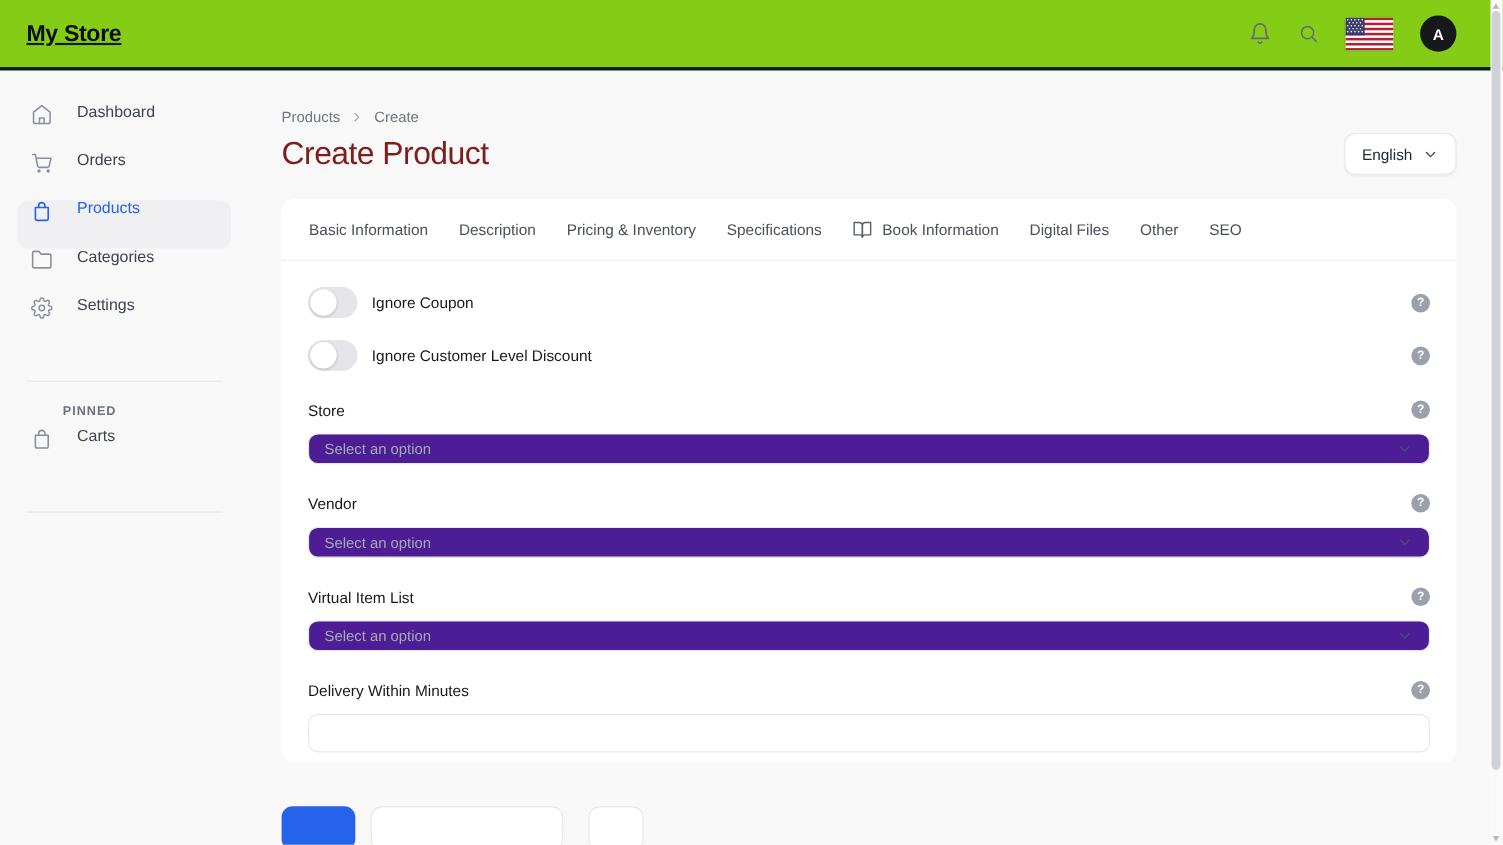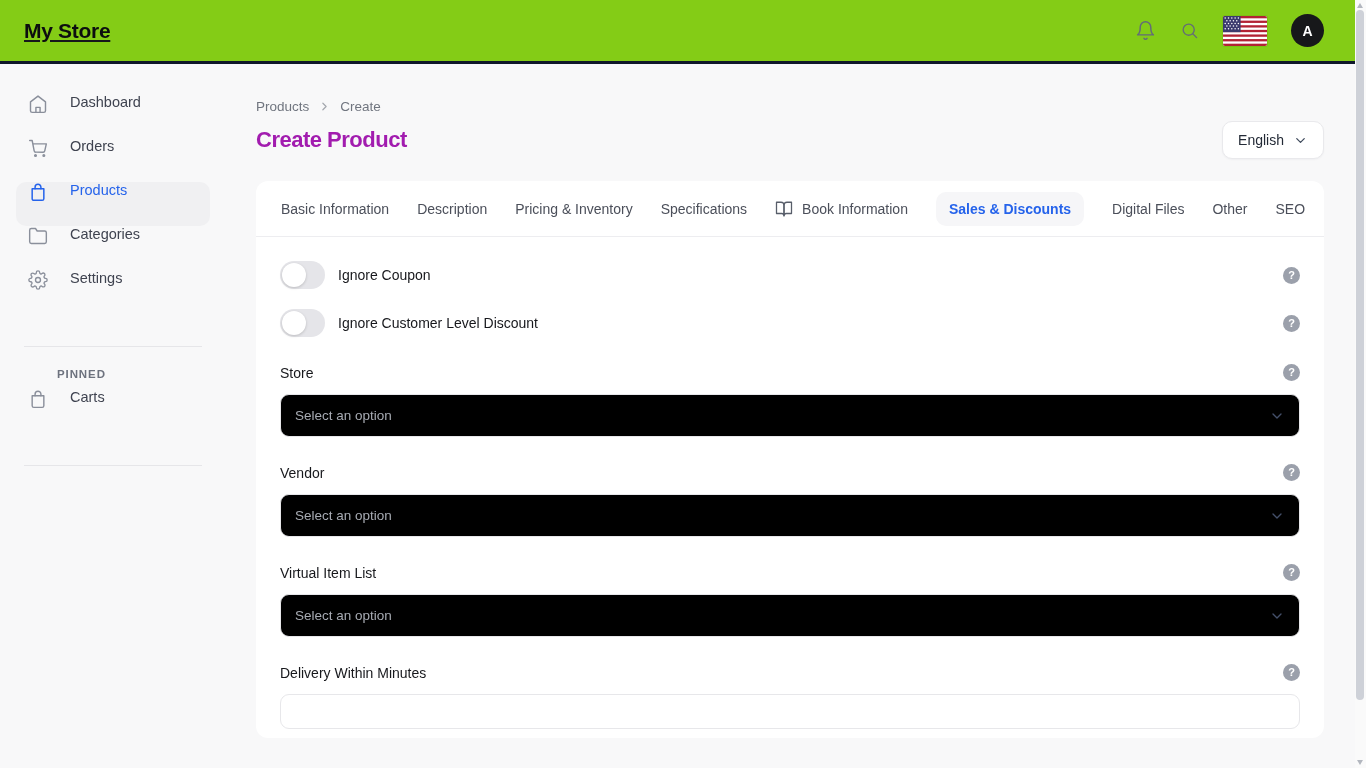--- a/index.html
+++ b/index.html
@@ -45,21 +45,21 @@
     margin:21px 0 9px 12px;
     padding-left:29px;
   }
   .modules-wrap { margin-top:13px; }
 
   
   .main { flex:1; padding:35px 42px 0 34px; min-width:0; }
   .breadcrumb { display:flex; align-items:center; gap:9px; font-size:13.5px; color:#70757f; }
   .crumb { cursor:pointer; }
   .title-row { display:flex; justify-content:space-between; align-items:center; margin-top:7px; }
-  .page-title { font-size:22px; font-weight:700; color:#a21caf; letter-spacing:-0.5px; }
+  .page-title { font-size:29px; font-weight:400; color:#7f1d1d; letter-spacing:-0.5px; }
   .lang-btn {
     background:#fff; border:1px solid #e9e9ec; border-radius:10px; height:38px;
     padding:0 15px; display:flex; align-items:center; gap:9px; font-size:14px;
     color:#232a36; cursor:pointer; box-shadow:0 1px 2px rgba(16,24,40,0.04);
     font-family:inherit;
   }
 
   
   .card { margin-top:22px; background:#fff; border-radius:12px; }
   .tabs {
@@ -81,22 +81,22 @@
   .help {
     margin-left:auto; width:17px; height:17px; border-radius:50%; background:#9ba0ab;
     color:#fff; font-size:11px; font-weight:700; display:flex; align-items:center;
     justify-content:center; cursor:pointer; flex:0 0 17px; line-height:1;
   }
   .field { margin-top:27px; }
   .field:first-of-type { margin-top:7px; }
   .field-head { display:flex; align-items:center; }
   .field-label { font-size:14px; color:#17181c; }
   .select {
-    margin-top:13px; height:43px; border:1px solid #e7e7ea; border-radius:9px;
-    display:flex; align-items:center; padding:0 14px; cursor:pointer; background:#000000;
+    margin-top:13px; height:28px; border:1px solid #e7e7ea; border-radius:9px;
+    display:flex; align-items:center; padding:0 14px; cursor:pointer; background:#4c1d95;
   }
   .placeholder { color:#a7abb3; font-size:13.5px; }
   .select .chev { margin-left:auto; }
   .text-input {
     margin-top:13px; height:35px; width:100%; border:1px solid #e7e7ea;
     border-radius:9px; padding:0 14px; font-size:13.5px; font-family:inherit;
     color:#17181c; background:#fff; outline:none;
   }
 
   
@@ -274,21 +274,20 @@
         <div class="tab">Specifications</div>
         <div class="tab">
           <span>
             <svg width="18" height="18" viewBox="0 0 24 24" fill="none" stroke="#585e6a" stroke-width="1.7" stroke-linecap="round" stroke-linejoin="round">
                 <path d="M2 3h6a4 4 0 0 1 4 4v14a3 3 0 0 0-3-3H2z"></path>
                 <path d="M22 3h-6a4 4 0 0 0-4 4v14a3 3 0 0 1 3-3h7z"></path>
               </svg>
           </span>
           <span>Book Information</span>
         </div>
-        <div class="tab active">Sales &amp; Discounts</div>
         <div class="tab">Digital Files</div>
         <div class="tab">Other</div>
         <div class="tab">SEO</div>
       </div>
 
       <div class="form">
         <div class="toggle-row">
           <div class="toggle">
               <div class="knob"></div>
             </div>

